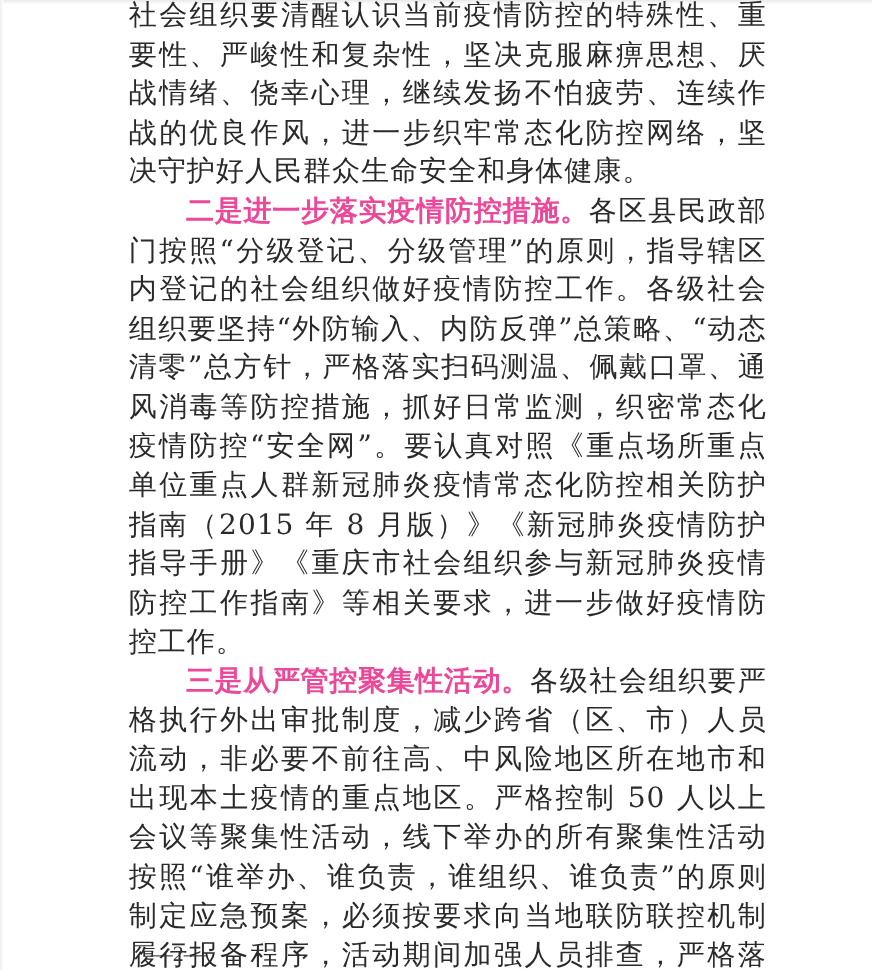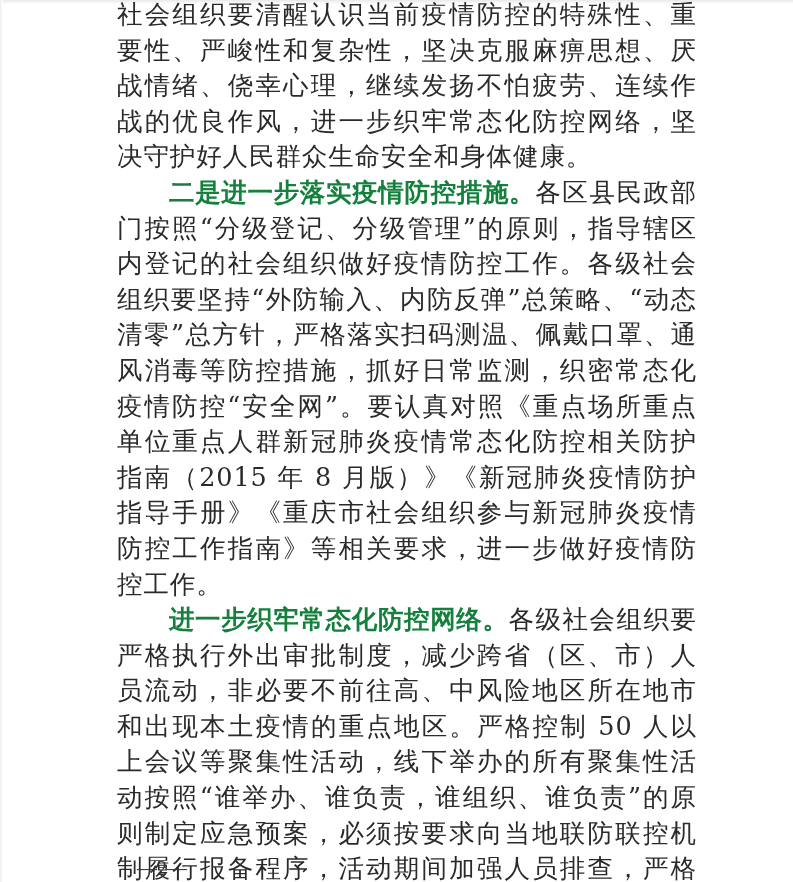--- a/index.html
+++ b/index.html
@@ -27,21 +27,21 @@
     line-height: 35.6px;
     text-align: justify;
     text-align-last: left;
     letter-spacing: 0.9px;
     word-break: break-all;
   }
   .para.indent { text-indent: 52px; }
   .lead {
     font-family: "DejaVu Sans", "Liberation Sans", sans-serif;
     font-weight: bold;
-    color: #15803d;
+    color: #ec4899;
     letter-spacing: 0px;
   }
   .pagenum {
     position: absolute; left: 137px; top: 857px;
     font-size: 20px; color: #333;
     font-family: "Liberation Serif", serif;
   }
 </style>
 </head>
 <body>
@@ -50,18 +50,18 @@
 <div class="leftshade"></div>
 
 <div class="page">
   <p class="para">
     <span>社会组织要清醒认识当前疫情防控的特殊性、重要性、严峻性和复杂性，坚决克服麻痹思想、厌战情绪、侥幸心理，继续发扬不怕疲劳、连续作战的优良作风，进一步织牢常态化防控网络，坚决守护好人民群众生命安全和身体健康。</span>
   </p>
   <p class="para indent">
     <span class="lead">二是进一步落实疫情防控措施。</span><span>各区县民政部门按照“分级登记、分级管理”的原则，指导辖区内登记的社会组织做好疫情防控工作。各级社会组织要坚持“外防输入、内防反弹”总策略、“动态清零”总方针，严格落实扫码测温、佩戴口罩、通风消毒等防控措施，抓好日常监测，织密常态化疫情防控“安全网”。要认真对照《重点场所重点单位重点人群新冠肺炎疫情常态化防控相关防护指南（2015 年 8 月版）》《新冠肺炎疫情防护指导手册》《重庆市社会组织参与新冠肺炎疫情防控工作指南》等相关要求，进一步做好疫情防控工作。</span>
   </p>
   <p class="para indent">
-    <span class="lead">进一步织牢常态化防控网络。</span><span>各级社会组织要严格执行外出审批制度，减少跨省（区、市）人员流动，非必要不前往高、中风险地区所在地市和出现本土疫情的重点地区。严格控制 50 人以上会议等聚集性活动，线下举办的所有聚集性活动按照“谁举办、谁负责，谁组织、谁负责”的原则制定应急预案，必须按要求向当地联防联控机制履行报备程序，活动期间加强人员排查，严格落实各项防控措施。对外省市来渝参加会议、活动的人员，由组织方做好市内疫情防控政策的宣传解释工作，不得邀请中高风险区和重点地区人员来渝。</span>
+    <span class="lead">三是从严管控聚集性活动。</span><span>各级社会组织要严格执行外出审批制度，减少跨省（区、市）人员流动，非必要不前往高、中风险地区所在地市和出现本土疫情的重点地区。严格控制 50 人以上会议等聚集性活动，线下举办的所有聚集性活动按照“谁举办、谁负责，谁组织、谁负责”的原则制定应急预案，必须按要求向当地联防联控机制履行报备程序，活动期间加强人员排查，严格落实各项防控措施。对外省市来渝参加会议、活动的人员，由组织方做好市内疫情防控政策的宣传解释工作，不得邀请中高风险区和重点地区人员来渝。</span>
   </p>
 
 </div>
 
 <div class="pagenum">—2—</div>
 
 </body></html>

